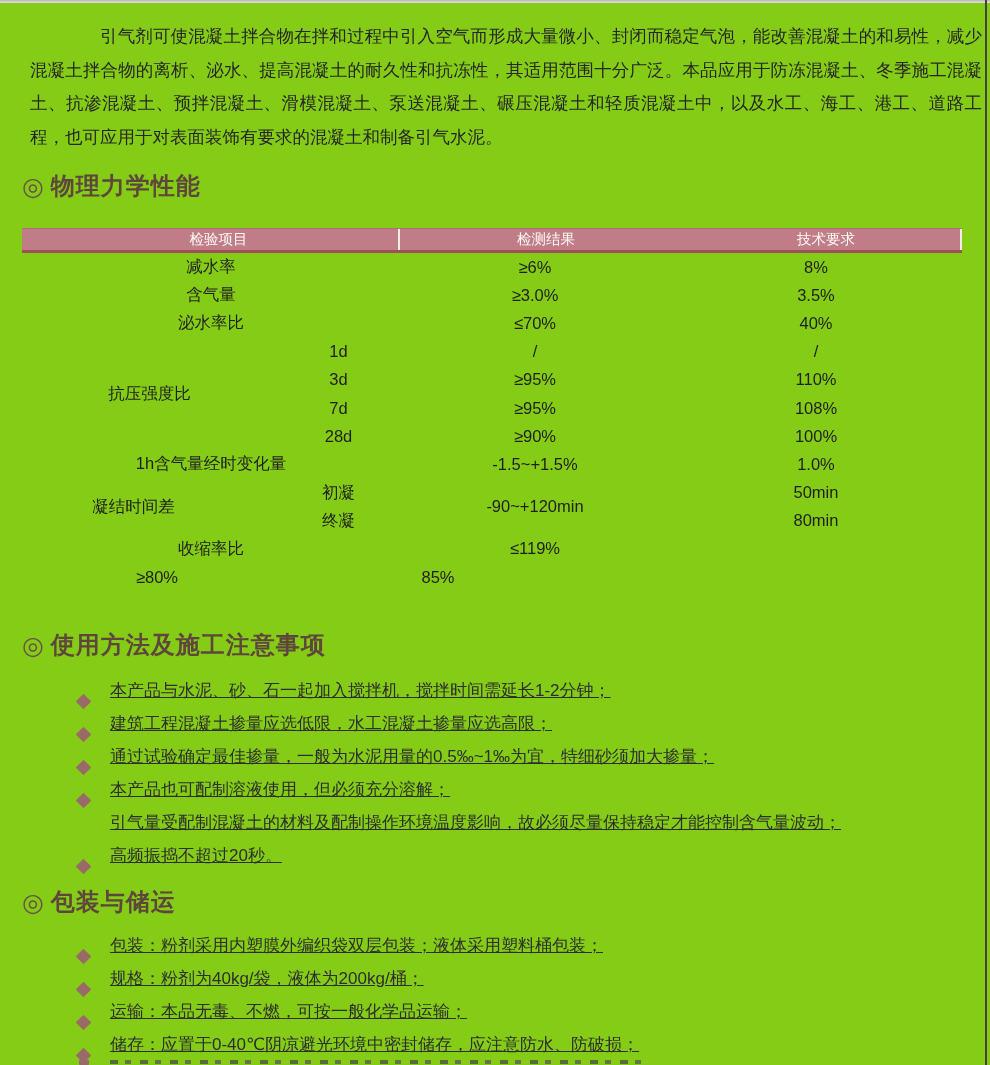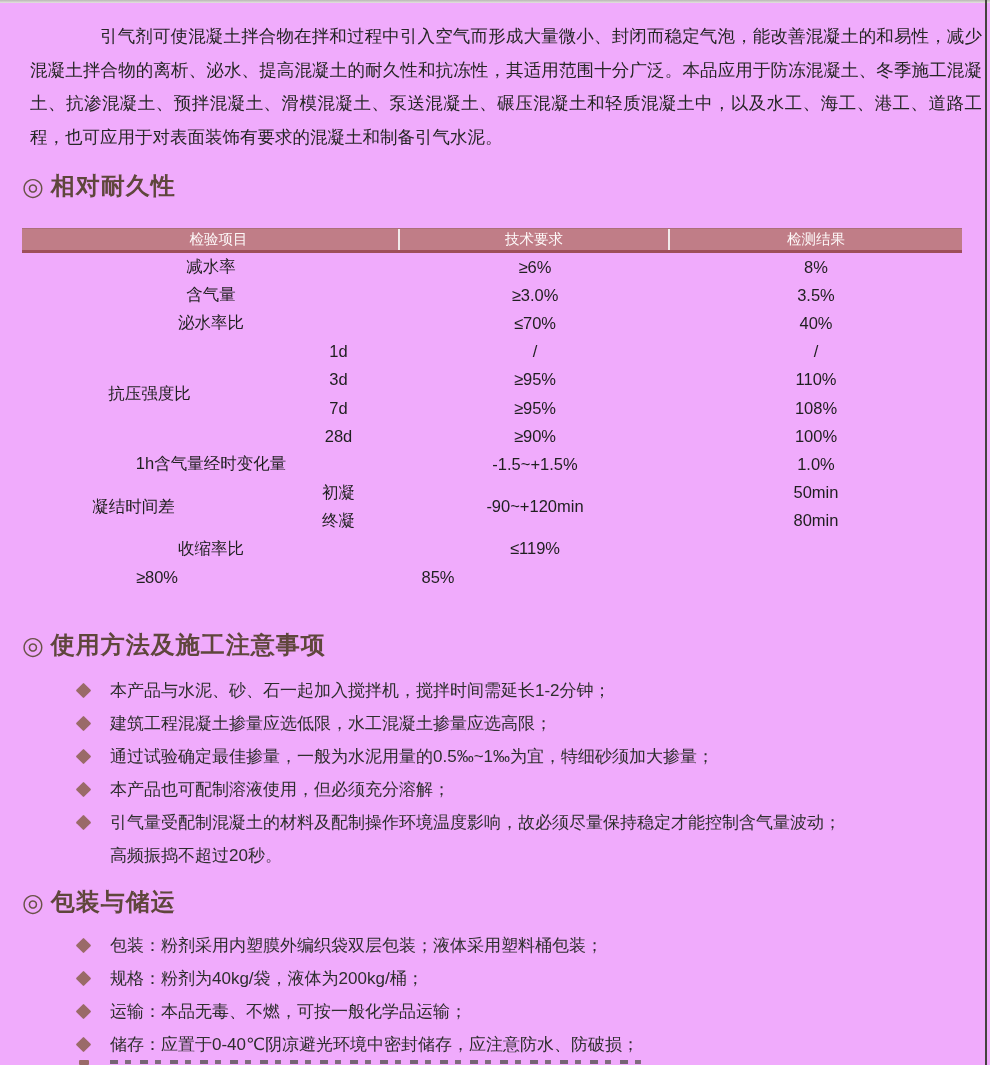--- a/index.html
+++ b/index.html
@@ -1,21 +1,21 @@
 <!DOCTYPE html>
 <html><head>
 <meta charset="utf-8">
 <style>
   * { margin:0; padding:0; box-sizing:border-box; }
   html,body { background:#e8e8e6; }
   body { font-family:"Liberation Sans","DejaVu Sans",sans-serif; }
 
   .page {
     position:relative; width:990px; height:1065px;
-    background:#f0abfc; overflow:hidden; margin:0 auto;
+    background:#84cc16; overflow:hidden; margin:0 auto;
   }
   .scan-edge-top {
     position:absolute; top:0; left:0; width:100%; height:3px;
     background:linear-gradient(180deg,#b9b7b3,#e4e2df);
   }
   .scan-edge-right {
     position:absolute; top:0; right:3px; width:2px; height:100%;
     background:#45423f;
   }
 
@@ -68,22 +68,22 @@
   .merged-req {
     position:absolute; left:378px; top:0; width:270px; height:100%;
     display:flex; align-items:center; justify-content:center;
   }
 
   
   .bullets { position:absolute; left:78px; width:884px; }
   #usage-list   { top:674px; }
   #packing-list { top:929px; }
   .bullet-item {
-    display:flex; align-items:flex-start;
-    font-size:17px; line-height:33px; color:#2e2e2e;
+    display:flex; align-items:flex-end;
+    font-size:17px; line-height:33px; color:#2e2e2e;text-decoration:underline;
   }
   .diamond {
     flex:none; width:11px; height:11px; background:#9a6a68;
     transform:rotate(45deg); margin:11px 21px 0 0; border-radius:1px;
   }
   .bullet-text { flex:1; max-width:800px; white-space:pre-line; text-align:justify; }
 
   
   .cutoff-diamond {
     position:absolute; left:79px; top:1060px; width:10px; height:5px;
@@ -100,28 +100,28 @@
 <body>
 
 <div class="page">
   <div class="scan-edge-top"></div>
   <div class="scan-edge-right"></div>
 
   <p class="intro">引气剂可使混凝土拌合物在拌和过程中引入空气而形成大量微小、封闭而稳定气泡，能改善混凝土的和易性，减少混凝土拌合物的离析、泌水、提高混凝土的耐久性和抗冻性，其适用范围十分广泛。本品应用于防冻混凝土、冬季施工混凝土、抗渗混凝土、预拌混凝土、滑模混凝土、泵送混凝土、碾压混凝土和轻质混凝土中，以及水工、海工、港工、道路工程，也可应用于对表面装饰有要求的混凝土和制备引气水泥。</p>
 
   <div class="section-title" id="sec-physical">
     <span class="marker">◎</span>
-    <span>相对耐久性</span>
+    <span>物理力学性能</span>
   </div>
 
   <div class="ptable">
     <div class="thead">
       <div class="th th-item">检验项目</div>
+      <div class="th th-res">检测结果</div>
       <div class="th th-req">技术要求</div>
-      <div class="th th-res">检测结果</div>
     </div>
 
     <div class="tbody">
 
       <div class="trow">
         <div class="td td-item">减水率</div>
         <div class="td td-req">≥6%</div>
         <div class="td td-res">8%</div>
       </div>
       <div class="trow">

